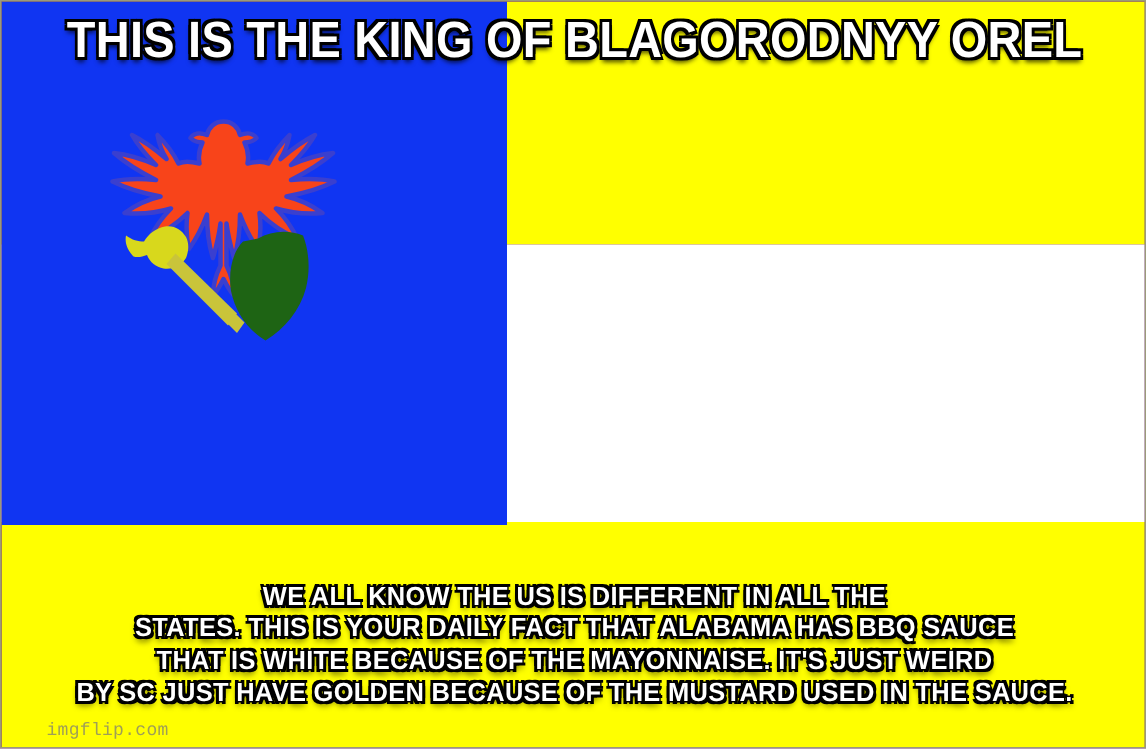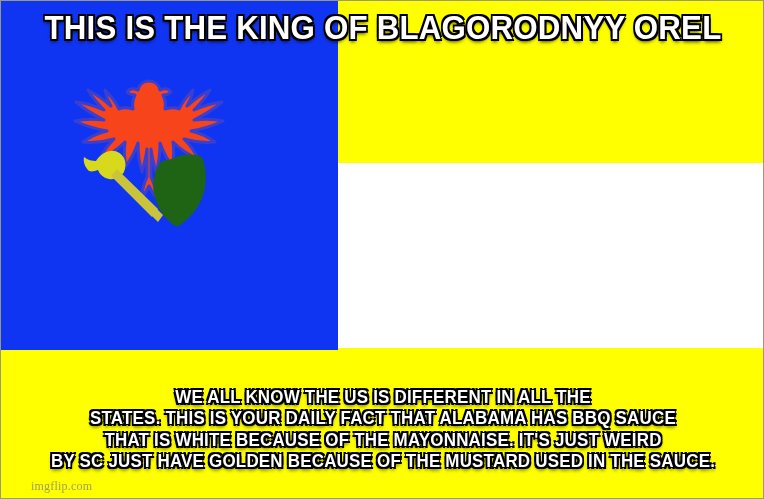--- a/index.html
+++ b/index.html
@@ -108,21 +108,21 @@
     line-height: 1.22;
     transform: scaleX(0.97);
     transform-origin: center top;
   }
 
   
   #watermark {
     position: absolute;
     left: 6px;
     bottom: 4px;
-    font-family: Liberation Serif, serif;
+    font-family: Liberation Mono, monospace;
     font-size: 12px;
     color: #8f8f66;
     opacity: 0.85;
     letter-spacing: 0.2px;
     padding-left: 24px;
   }
 </style>
 </head>
 <body>
 

